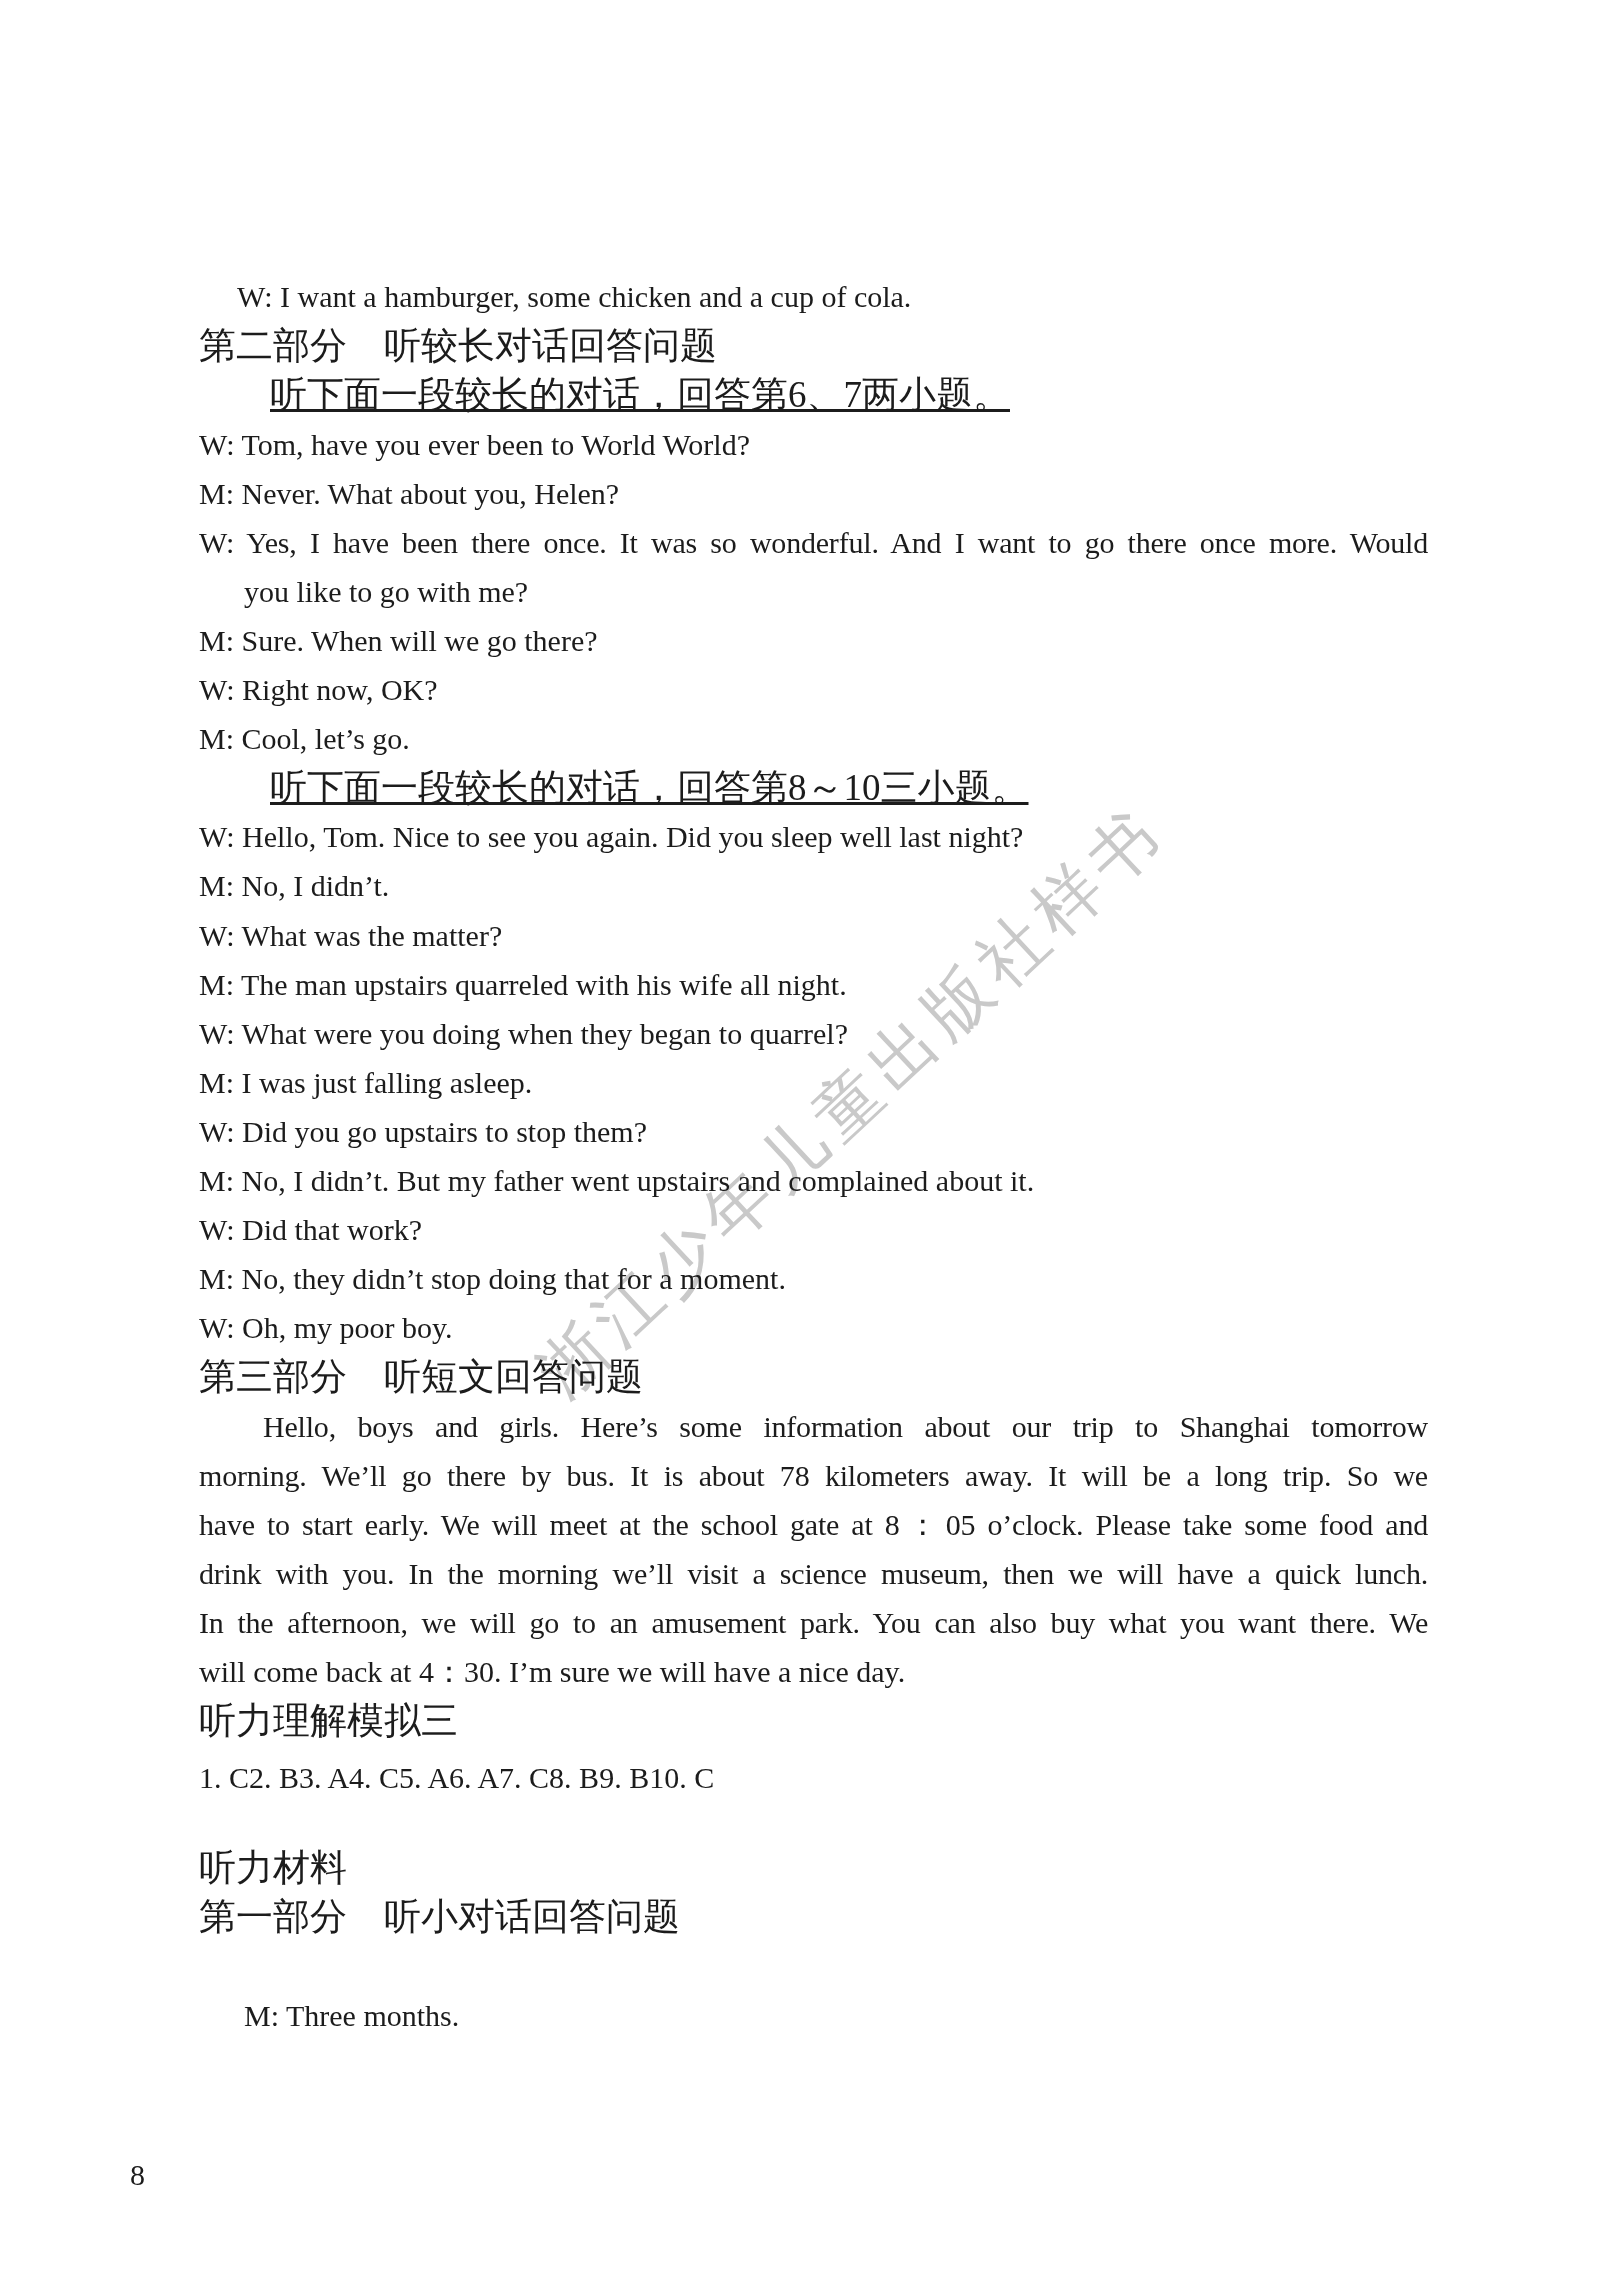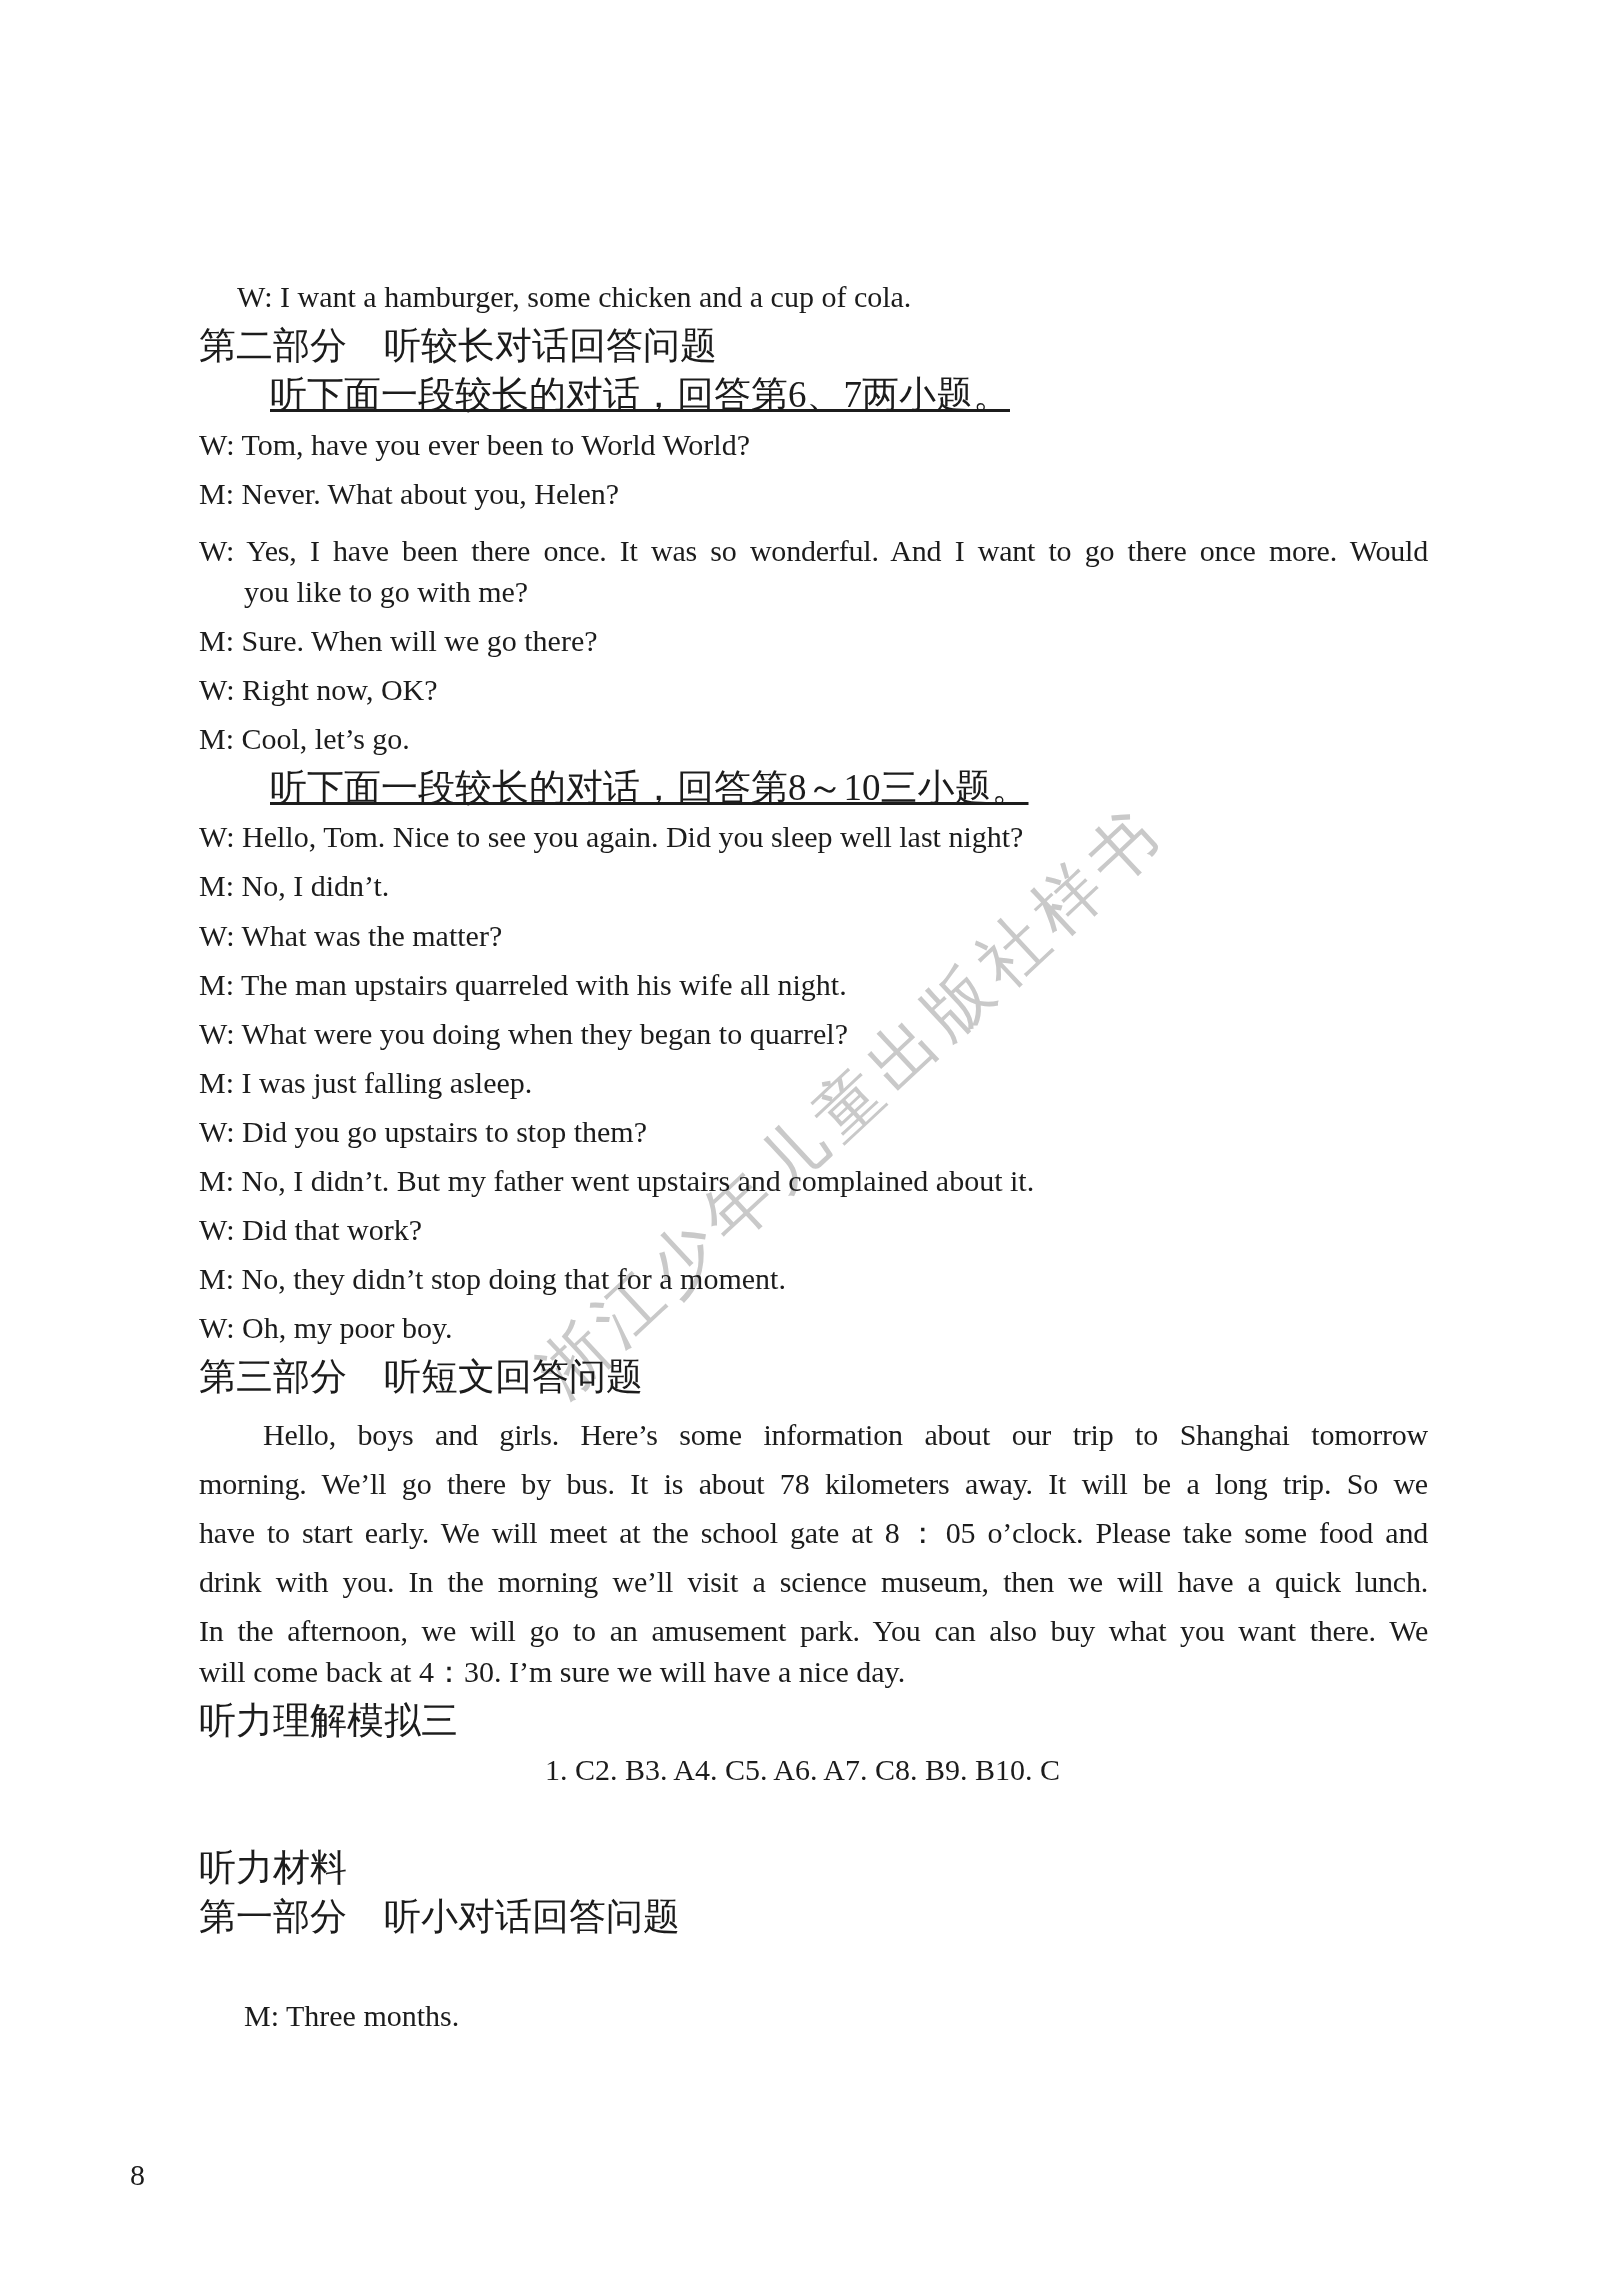--- a/index.html
+++ b/index.html
@@ -37,27 +37,27 @@
   .ind66{text-indent:38px;}
   .ind78{text-indent:45px;}
   .ind124{text-indent:71px;text-decoration:underline;}
   .indp{text-indent:64px;}
   .just{
     white-space:normal;
     text-align:justify;
     text-align-last:justify;
     word-spacing:-3.4px;
     letter-spacing:-0.2px;
-    margin-top:8px;
   }
   .ansrow1{
     display:flex;
-    justify-content:center;
+    justify-content:flex-start;
     width:1207px;
     white-space:nowrap;
+    margin-top:8px;
   }
   .pagenum{
     position:absolute;
     left:130px;top:2150px;
     height:49px;line-height:49px;
     font-size:30px;
     z-index:1;
   }
 </style>
 </head>

